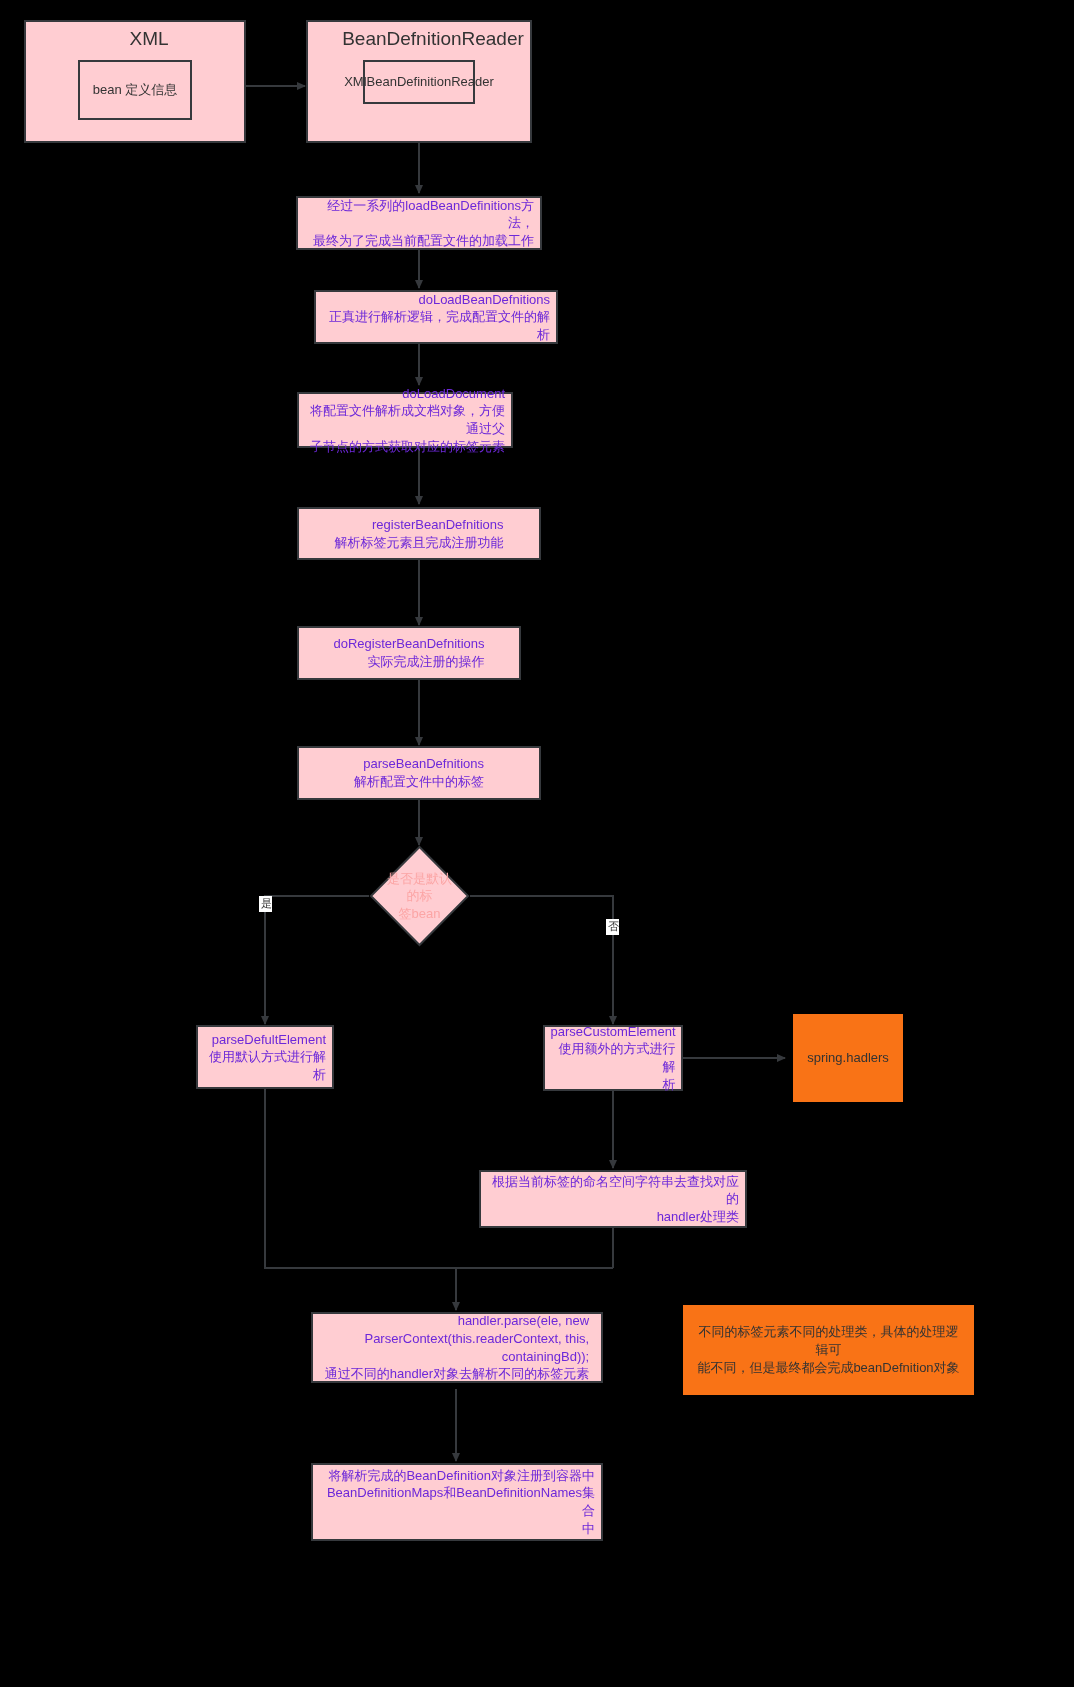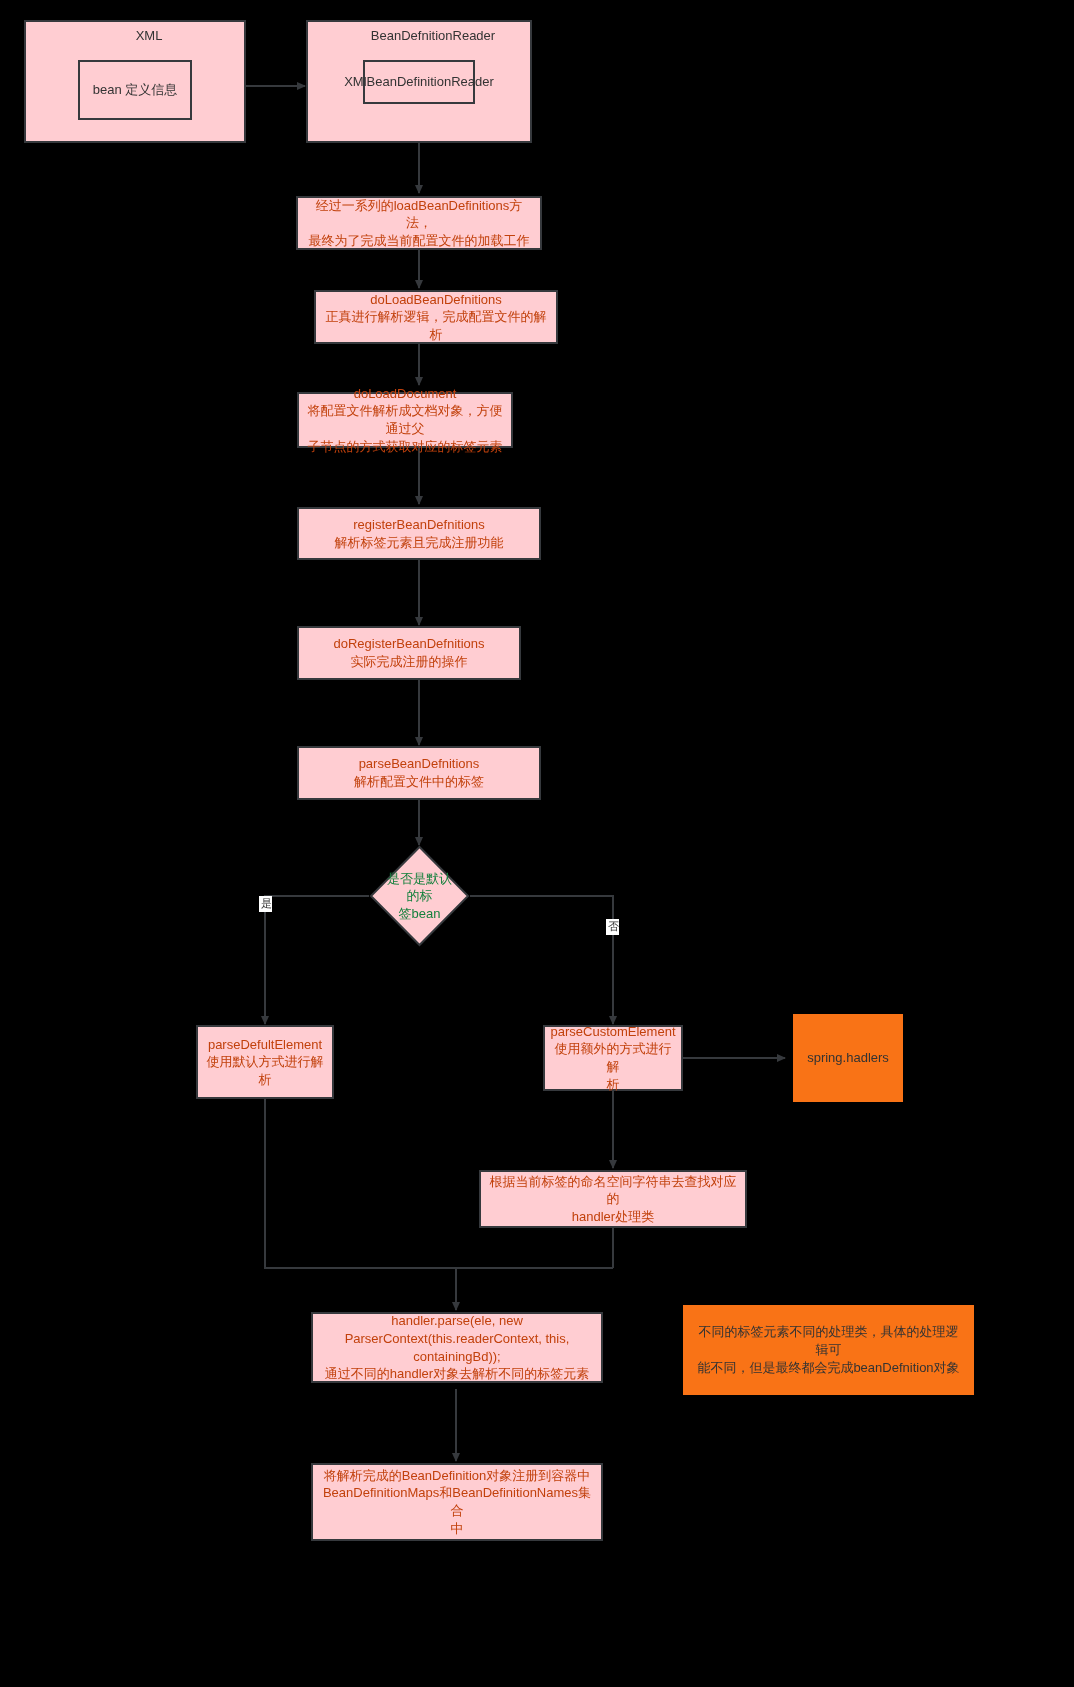--- a/index.html
+++ b/index.html
@@ -19,44 +19,44 @@
     left: 0;
     top: 0;
     width: 1074px;
     height: 1687px;
   }
   .node {
     position: absolute;
     box-sizing: border-box;
     background: #ffcdd2;
     border: 2px solid #36393d;
-    color: #c2410c;
-    display: flex;
-    align-items: center;
-    justify-content: center;
-    text-align: center;
+    color: #6d28d9;
+    display: flex;
+    align-items: center;
+    justify-content: center;
+    text-align: right;
     line-height: 1.35;
     font-size: 13px;
     white-space: pre-line;
     padding: 2px 6px;
   }
   .container-node {
     display: block;
     position: absolute;
     box-sizing: border-box;
     background: #ffcdd2;
     border: 2px solid #36393d;
   }
   .container-title {
     position: absolute;
     left: 0;
     right: 0;
     top: 6px;
     text-align: center;
-    font-size: 13px;
+    font-size: 19px;
     color: #333333;
     margin-left: 28px;
   }
   .inner-node {
     position: absolute;
     box-sizing: border-box;
     background: #ffcdd2;
     border: 2px solid #36393d;
     display: flex;
     align-items: center;
@@ -80,21 +80,21 @@
     position: absolute;
     left: 0;
     top: 0;
     width: 100%;
     height: 100%;
     display: flex;
     align-items: center;
     justify-content: center;
     text-align: center;
     font-size: 13px;
-    color: #15803d;
+    color: #fca5a5;
     line-height: 1.35;
     white-space: pre-line;
     padding: 0 18px;
     box-sizing: border-box;
   }
   .note {
     position: absolute;
     box-sizing: border-box;
     background: #f97316;
     color: #333333;
@@ -201,21 +201,21 @@
   <svg class="diamond-shape" width="101" height="102" viewBox="0 0 101 102" xmlns="http://www.w3.org/2000/svg">
     <polygon points="50.5,2 99,51 50.5,100 2,51" fill="#ffcdd2" stroke="#36393d" stroke-width="2"></polygon>
   </svg>
   <div class="diamond-label">是否是默认的标
 签bean</div>
 </div>
 
 <div class="edge-label" style="left:259px; top:896px; width:13px; height:16px;">是</div>
 <div class="edge-label" style="left:606px; top:919px; width:13px; height:16px;">否</div>
 
-<div class="node" style="left:196px; top:1025px; width:138px; height:74px;">parseDefultElement
+<div class="node" style="left:196px; top:1025px; width:138px; height:64px;">parseDefultElement
 使用默认方式进行解析</div>
 
 <div class="node" style="left:543px; top:1025px; width:140px; height:66px;">parseCustomElement
 使用额外的方式进行解
 析</div>
 
 <div class="note" style="left:793px; top:1014px; width:110px; height:88px;">spring.hadlers</div>
 <svg class="note-fold" width="16" height="16" viewBox="0 0 16 16" style="left:887px; top:1014px;" xmlns="http://www.w3.org/2000/svg">
   <polygon points="0,0 16,16 16,0" fill="#000000"></polygon>
   <polygon points="0,0 16,16 0,16" fill="#ffee6e"></polygon>

